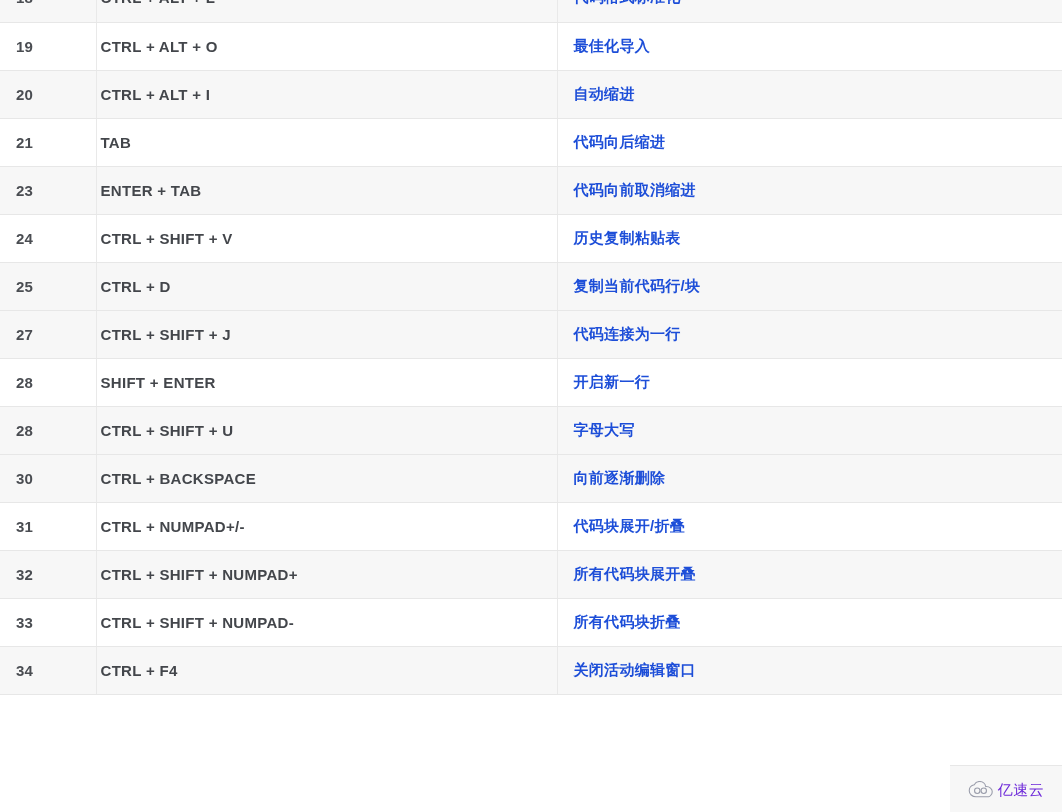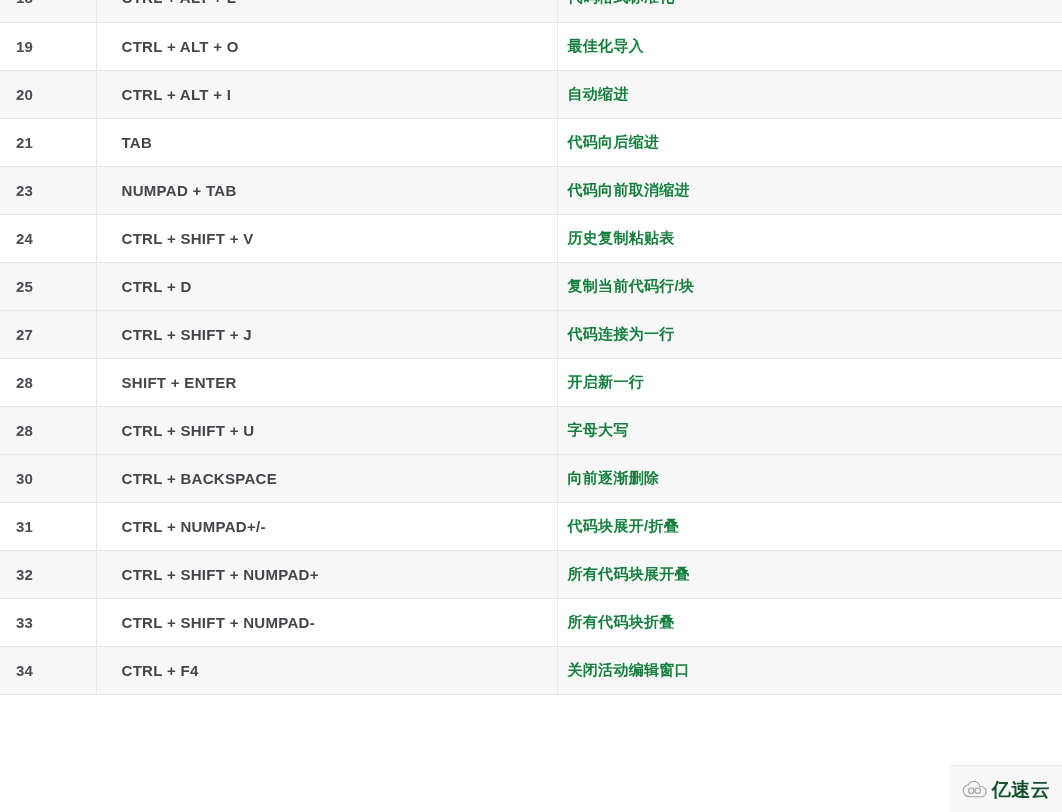--- a/index.html
+++ b/index.html
@@ -60,33 +60,33 @@
     border-right: 1px solid #e9e9e9;
     padding-left: 16px;
     font-size: 15px;
     font-weight: bold;
     color: #4a4d52;
     letter-spacing: 0.2px;
   }
 
   td.cell-keys {
     border-right: 1px solid #e9e9e9;
-    padding-left: 25px;
+    padding-left: 4px;
     font-size: 15px;
     font-weight: bold;
     color: #43464b;
     letter-spacing: 0.3px;
     white-space: nowrap;
   }
 
   td.cell-desc {
-    padding-left: 10px;
+    padding-left: 16px;
     font-size: 15px;
     font-weight: bold;
-    color: #15803d;
+    color: #1d4ed8;
     letter-spacing: 0.3px;
     white-space: nowrap;
   }
 
   
   #watermark {
     position: absolute;
     right: 0;
     bottom: 0;
     width: 112px;
@@ -99,23 +99,23 @@
     border-top: 1px solid #e7e7e7;
     pointer-events: none;
   }
   #watermark .wm-logo {
     width: 26px;
     height: 17px;
     flex: none;
     display: block;
   }
   #watermark .wm-text {
-    font-size: 19px;
-    font-weight: bold;
-    color: #14532d;
+    font-size: 15px;
+    font-weight: normal;
+    color: #6d28d9;
     letter-spacing: 0.5px;
     line-height: 1;
   }
 </style>
 </head>
 <body>
 
 <div id="page">
 
   <div id="table-viewport">
@@ -141,21 +141,21 @@
             <td class="cell-keys">CTRL + ALT + I</td>
             <td class="cell-desc">自动缩进</td>
           </tr>
           <tr class="row even">
             <td class="cell-index">21</td>
             <td class="cell-keys">TAB</td>
             <td class="cell-desc">代码向后缩进</td>
           </tr>
           <tr class="row odd">
             <td class="cell-index">23</td>
-            <td class="cell-keys">NUMPAD + TAB</td>
+            <td class="cell-keys">ENTER + TAB</td>
             <td class="cell-desc">代码向前取消缩进</td>
           </tr>
           <tr class="row even">
             <td class="cell-index">24</td>
             <td class="cell-keys">CTRL + SHIFT + V</td>
             <td class="cell-desc">历史复制粘贴表</td>
           </tr>
           <tr class="row odd">
             <td class="cell-index">25</td>
             <td class="cell-keys">CTRL + D</td>

